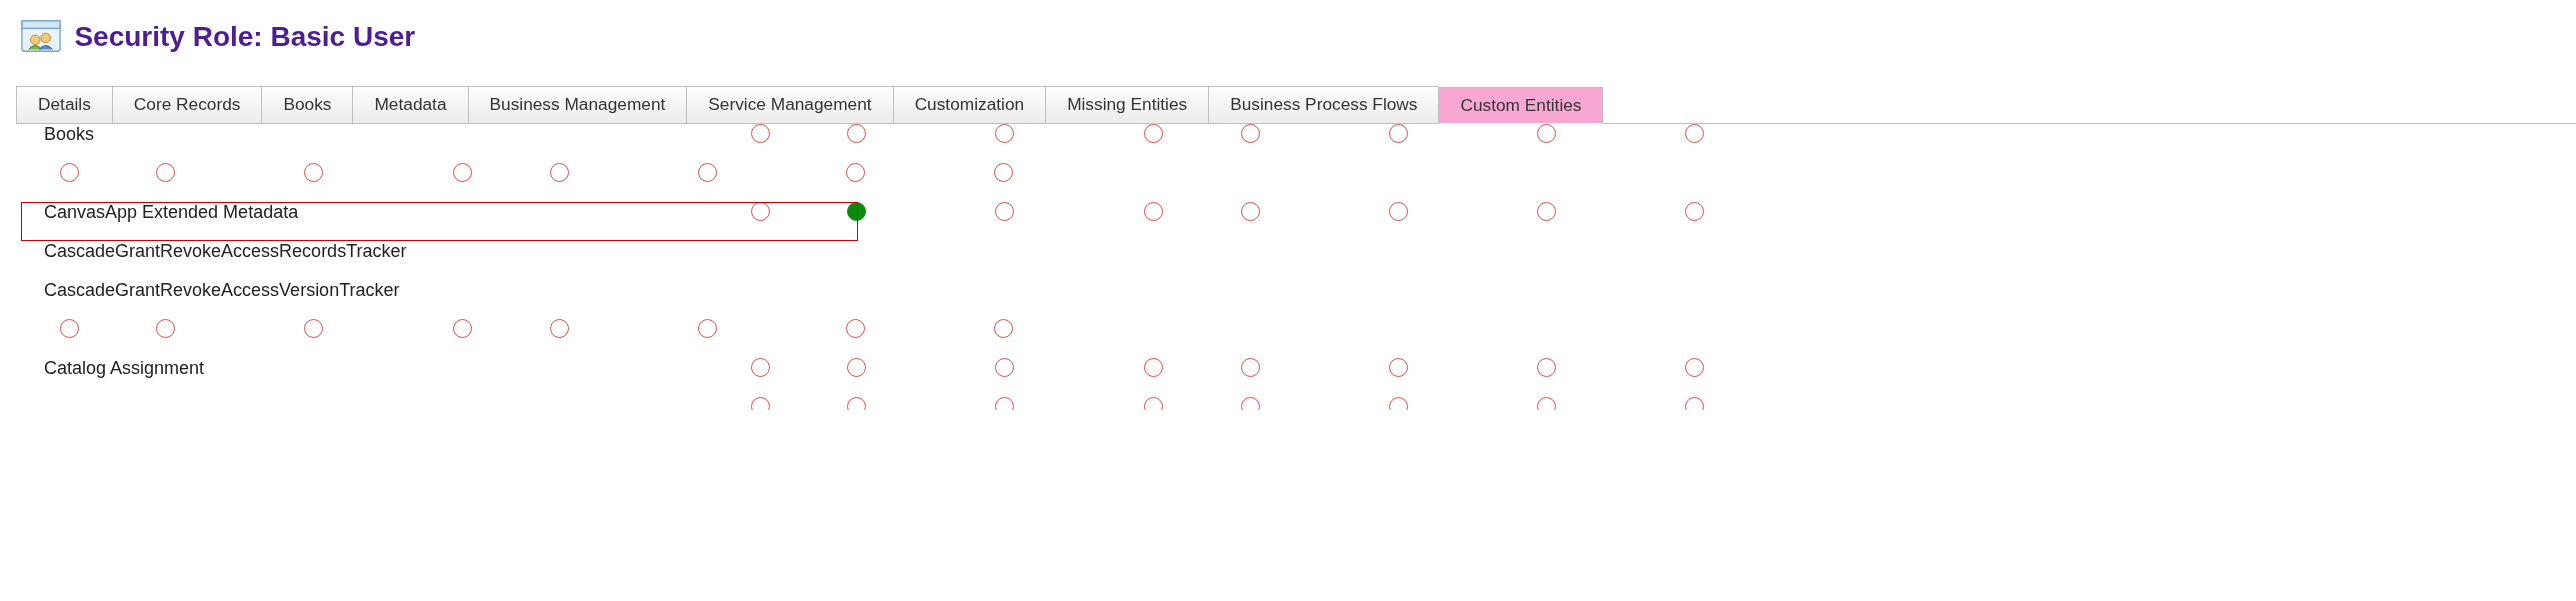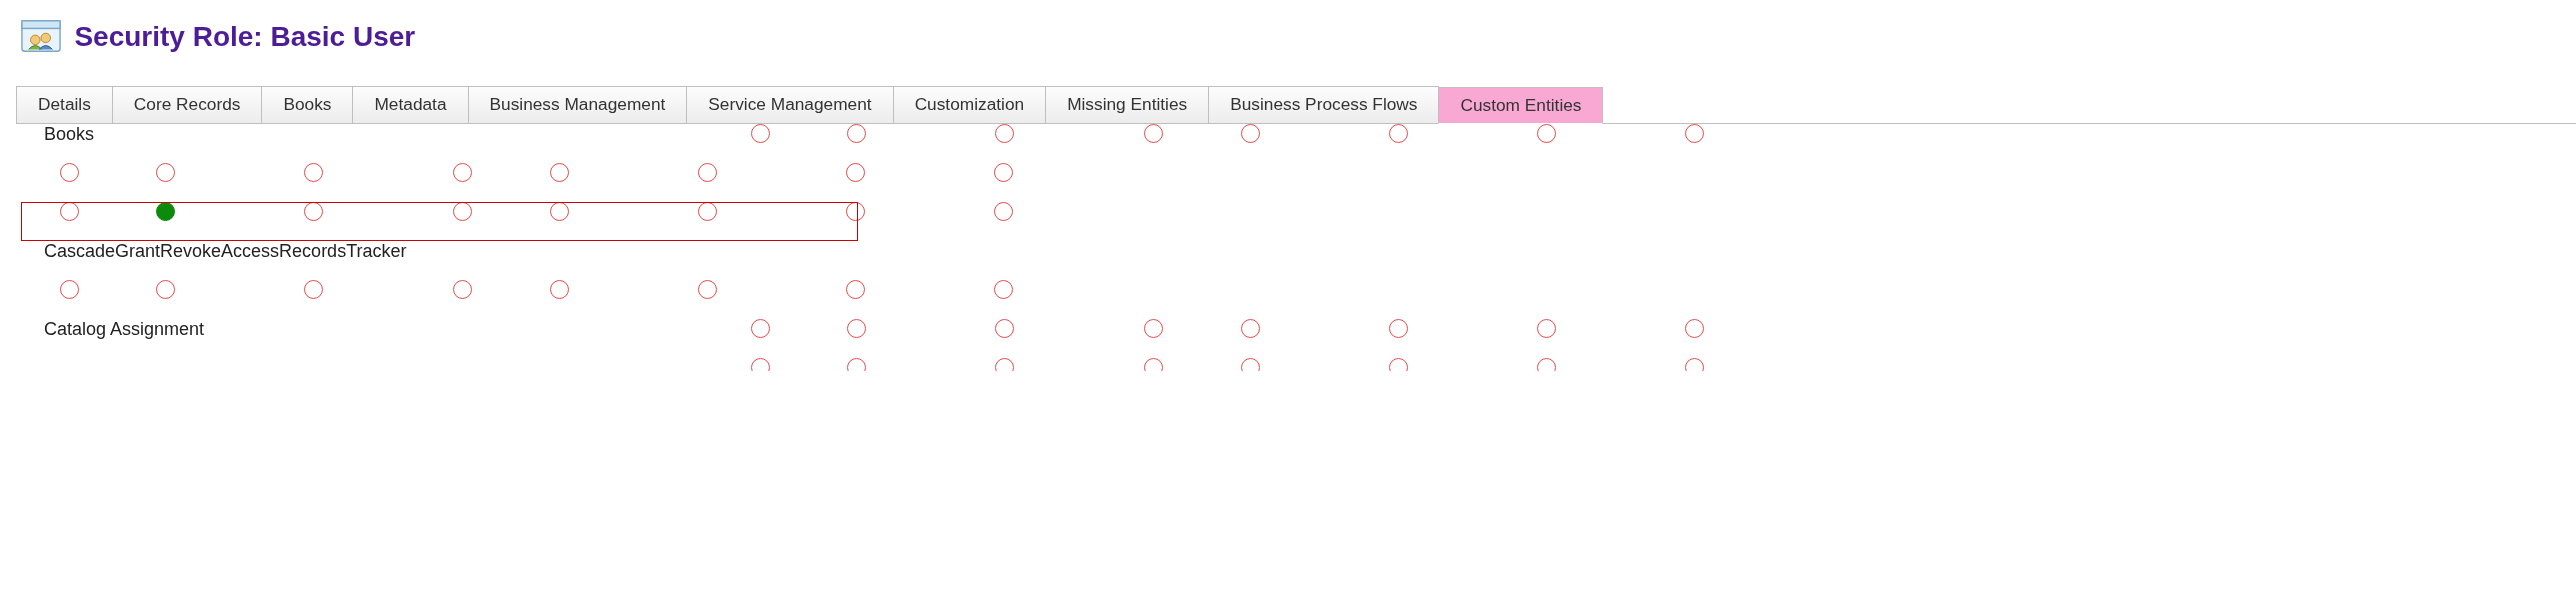--- a/index.html
+++ b/index.html
@@ -177,20 +177,21 @@
           </div>
           <div class="col-6">
             <div class="priv-circle priv-none"></div>
           </div>
           <div class="col-7">
             <div class="priv-circle priv-none"></div>
           </div>
         </div>
       </div>
       <div class="row" style="position: relative;">
+        <div class="entity-name">CanvasApp Extended Metadata</div>
         <div class="privs" style="position: static; left: 691px; top: 9.6px;">
           <div class="col-0">
             <div class="priv-circle priv-none"></div>
           </div>
           <div class="col-1">
             <div class="priv-circle priv-org"></div>
           </div>
           <div class="col-2">
             <div class="priv-circle priv-none"></div>
           </div>
@@ -207,20 +208,24 @@
             <div class="priv-circle priv-none"></div>
           </div>
           <div class="col-7">
             <div class="priv-circle priv-none"></div>
           </div>
         </div>
         <div style="position: absolute; left: 0px; top: 0px; width: 837px; height: 39px; border: 1.9px solid rgb(204, 0, 0); pointer-events: none;"></div>
       </div>
       <div class="row">
         <div class="entity-name">CascadeGrantRevokeAccessRecordsTracker</div>
+        <div class="privs" style="position: static;"></div>
+      </div>
+      <div class="row">
+        <div class="entity-name">CascadeGrantRevokeAccessVersionTracker</div>
         <div class="privs" style="position: static;"></div>
       </div>
       <div class="row">
         <div class="privs" style="position: static;">
           <div class="col-0">
             <div class="priv-circle priv-none"></div>
           </div>
           <div class="col-1">
             <div class="priv-circle priv-none"></div>
           </div>

